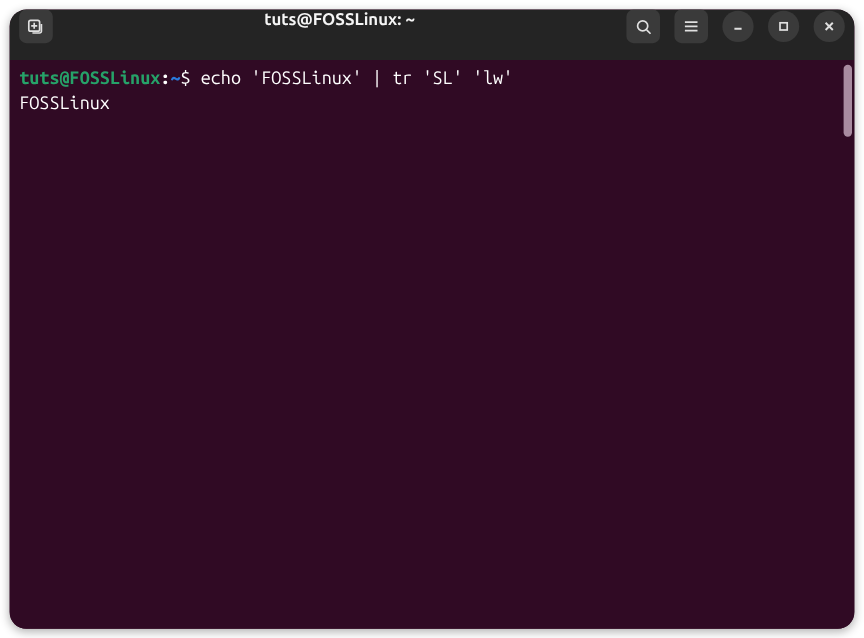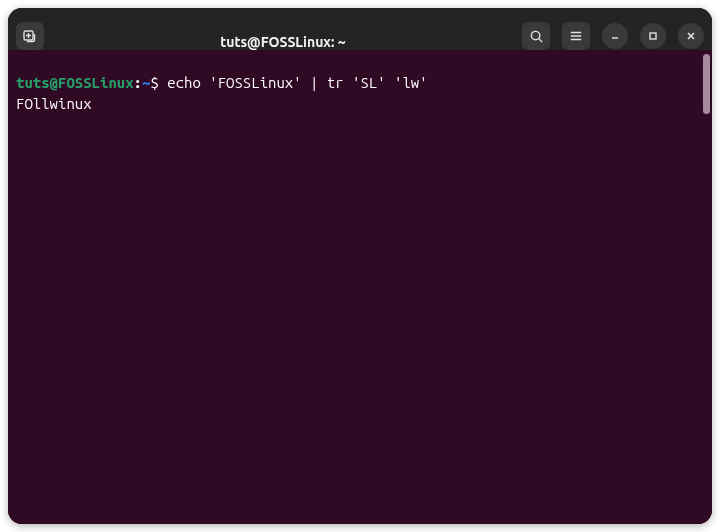--- a/index.html
+++ b/index.html
@@ -24,21 +24,21 @@
       border-radius: 14px;
       overflow: hidden;
       display: flex;
       flex-direction: column;
       box-shadow: 0 2px 8px rgba(0,0,0,0.3);
     }
     .titlebar {
       height: 42px;
       background: #242424;
       display: flex;
-      align-items: flex-end;
+      align-items: flex-start;
       padding: 0 8px;
       gap: 4px;
     }
     .titlebar-left {
       display: flex;
       align-items: center;
       gap: 8px;
       flex: 0 0 auto;
     }
     .titlebar-center {
@@ -72,21 +72,21 @@
       background: #3a3a3a;
       display: flex;
       align-items: center;
       justify-content: center;
       color: #e0e0e0;
       cursor: pointer;
     }
     .terminal-body {
       flex: 1;
       background: #300a24;
-      padding: 22px 8px;
+      padding: 4px 8px;
       font-size: 15px;
       line-height: 1.4;
       color: #ffffff;
       position: relative;
     }
     .scrollbar {
       position: absolute;
       right: 2px;
       top: 4px;
       width: 7px;
@@ -175,16 +175,16 @@
         <svg width="12" height="12" viewBox="0 0 12 12">
           <line x1="3" y1="3" x2="9" y2="9" stroke="#e0e0e0" stroke-width="1.6"></line>
           <line x1="9" y1="3" x2="3" y2="9" stroke="#e0e0e0" stroke-width="1.6"></line>
         </svg>
       </div>
     </div>
   </div>
 
   <div class="terminal-body">
     <div class="line"><span class="user-host">tuts@FOSSLinux</span><span class="colon">:</span><span class="path">~</span><span class="dollar">$ </span><span class="command">echo 'FOSSLinux' | tr 'SL' 'lw'</span></div>
-    <div class="line"><span class="output">FOllwinux</span></div>
+    <div class="line"><span class="output">FOSSLinux</span></div>
     <div class="scrollbar"></div>
   </div>
 </div>
 
 </body></html>

